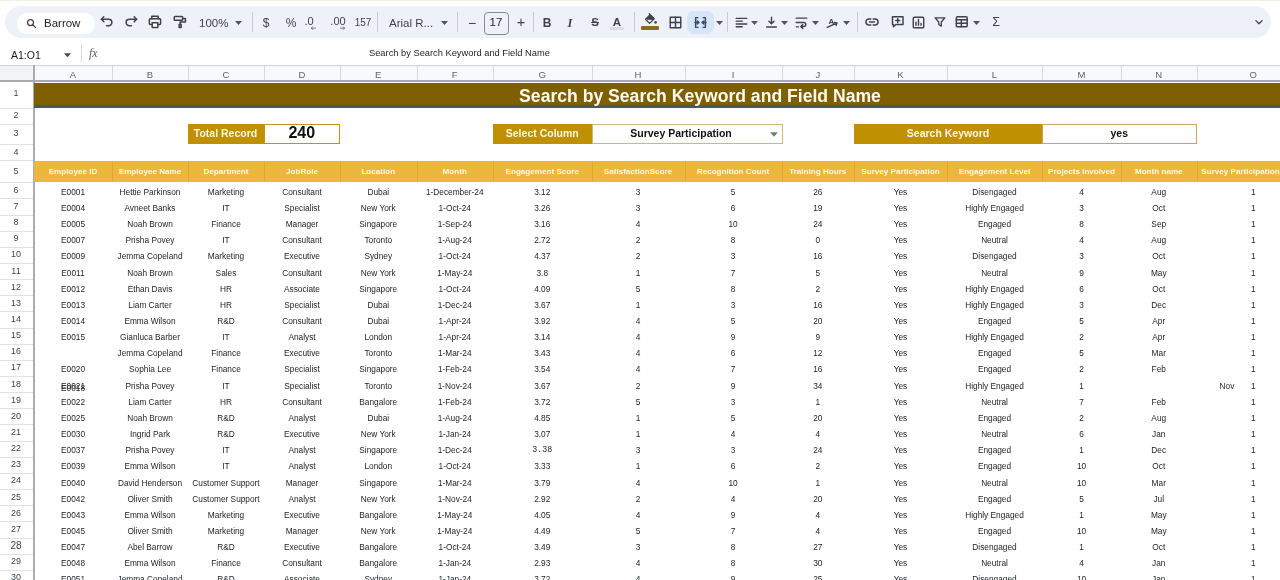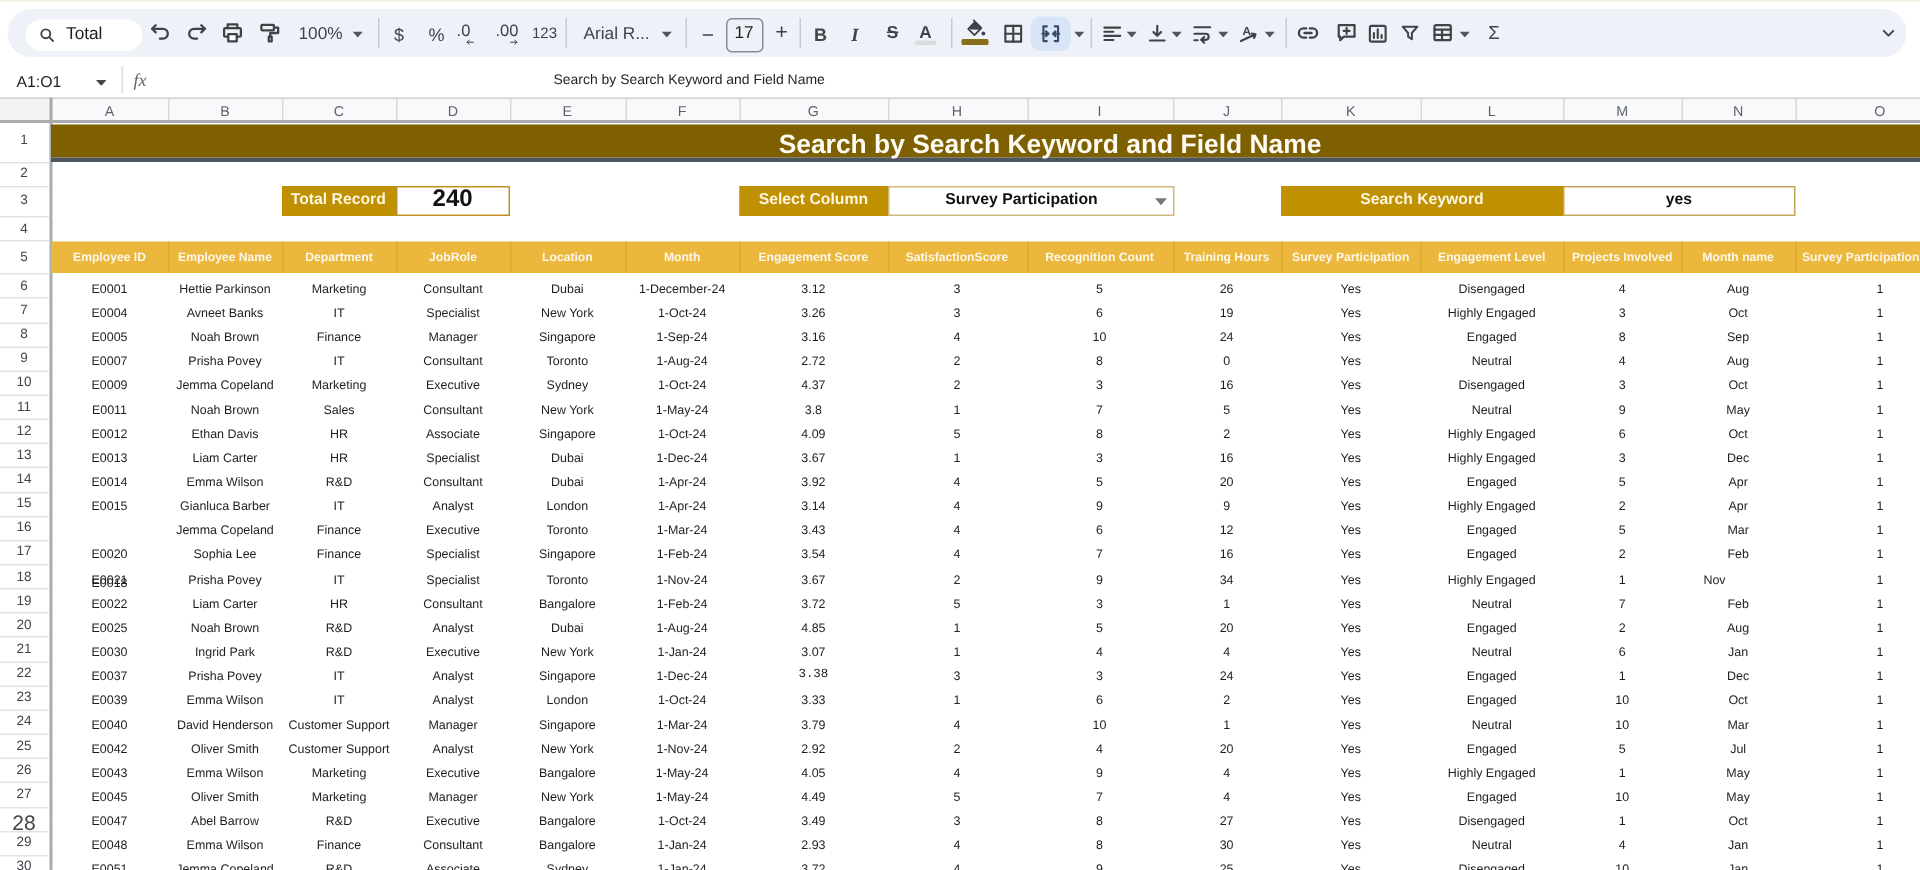--- a/index.html
+++ b/index.html
@@ -5,21 +5,21 @@
 .abs{position:absolute;}
 </style></head><body>
 <div id="page">
 <div class="abs" style="left:0;top:0;width:1280px;height:1px;background:#f3eee2"></div>
 <div class="abs" style="left:5px;top:6px;width:1266px;height:32px;background:#eef2f8;border-radius:16px;"></div>
 <div class="abs" style="left:17px;top:13px;width:78px;height:21px;background:#fff;border-radius:11px;"></div>
 <svg style="position:absolute;left:25.0px;top:17.0px" width="13" height="13" viewBox="0 0 20 20" fill="none" stroke="#3f4347" stroke-width="1.9" stroke-linecap="round" stroke-linejoin="round">
       <circle cx="8.5" cy="8.5" r="4.6"></circle>
       <path d="M12 12 L16 16"></path>
     </svg>
-<div style="position:absolute;left:44px;top:17px;font-size:11.5px;color:#1f1f1f;font-weight:400;white-space:nowrap;">Total</div>
+<div style="position:absolute;left:44px;top:17px;font-size:11.5px;color:#1f1f1f;font-weight:400;white-space:nowrap;">Barrow</div>
 <svg style="position:absolute;left:99.0px;top:14.0px" width="16" height="16" viewBox="0 0 20 20" fill="none" stroke="#3f4347" stroke-width="1.9" stroke-linecap="round" stroke-linejoin="round">
       <path d="M6 3.5 L3 6.5 L6 9.5"></path>
       <path d="M3 6.5 H12 a4.1 4.1 0 0 1 0 8.2 H9.5"></path>
     </svg>
 <svg style="position:absolute;left:123.0px;top:14.0px" width="16" height="16" viewBox="0 0 20 20" fill="none" stroke="#3f4347" stroke-width="1.9" stroke-linecap="round" stroke-linejoin="round">
       <path d="M14 3.5 L17 6.5 L14 9.5"></path>
       <path d="M17 6.5 H8 a4.1 4.1 0 0 0 0 8.2 H10.5"></path>
     </svg>
 <svg style="position:absolute;left:147.0px;top:14.0px" width="16" height="16" viewBox="0 0 20 20" fill="none" stroke="#3f4347" stroke-width="1.9" stroke-linecap="round" stroke-linejoin="round">
       <path d="M6 6 V2.8 H14 V6"></path>
@@ -39,21 +39,21 @@
 <div style="position:absolute;left:266px;top:15.5px;transform:translateX(-50%);font-size:12px;color:#3f4347;font-weight:400;white-space:nowrap;">$</div>
 <div style="position:absolute;left:291px;top:15.5px;transform:translateX(-50%);font-size:12px;color:#3f4347;font-weight:400;white-space:nowrap;">%</div>
 <div style="position:absolute;left:309px;top:14.5px;transform:translateX(-50%);font-size:11px;color:#3f4347;font-weight:500;white-space:nowrap;">.0</div>
 <svg style="position:absolute;left:308.5px;top:24.5px" width="9" height="7" viewBox="0 0 20 20" fill="none" stroke="#3f4347" stroke-width="1.9" stroke-linecap="round" stroke-linejoin="round">
       <path d="M16 9 H4 M8 5 L4 9 L8 13"></path>
     </svg>
 <div style="position:absolute;left:338px;top:14.5px;transform:translateX(-50%);font-size:11px;color:#3f4347;font-weight:500;white-space:nowrap;">.00</div>
 <svg style="position:absolute;left:337.5px;top:24.5px" width="9" height="7" viewBox="0 0 20 20" fill="none" stroke="#3f4347" stroke-width="1.9" stroke-linecap="round" stroke-linejoin="round">
       <path d="M4 9 H16 M12 5 L16 9 L12 13"></path>
     </svg>
-<div style="position:absolute;left:363px;top:16.5px;transform:translateX(-50%);font-size:10px;color:#3f4347;font-weight:500;white-space:nowrap;">123</div>
+<div style="position:absolute;left:363px;top:16.5px;transform:translateX(-50%);font-size:10px;color:#3f4347;font-weight:500;white-space:nowrap;">157</div>
 <div style="position:absolute;left:377px;top:12px;width:1px;height:20px;background:#c7cbd1"></div>
 <div style="position:absolute;left:389px;top:16.5px;font-size:11.5px;color:#3f4347;font-weight:400;white-space:nowrap;">Arial R...</div>
 <svg style="position:absolute;left:440.5px;top:20.5px" width="7" height="4" viewBox="0 0 7 4">
       <polygon points="0,0 7,0 3.5,4" fill="#50555b"></polygon>
     </svg>
 <div style="position:absolute;left:457px;top:12px;width:1px;height:20px;background:#c7cbd1"></div>
 <div style="position:absolute;left:472px;top:14.5px;transform:translateX(-50%);font-size:14px;color:#3f4347;font-weight:400;white-space:nowrap;">−</div>
 <div class="abs" style="left:484px;top:11.5px;width:23px;height:21px;border:1px solid #888c90;border-radius:4px;"></div>
 <div style="position:absolute;left:496px;top:16px;transform:translateX(-50%);font-size:11.5px;color:#1f1f1f;font-weight:400;white-space:nowrap;">17</div>
 <div style="position:absolute;left:521px;top:14px;transform:translateX(-50%);font-size:14.5px;color:#3f4347;font-weight:400;white-space:nowrap;">+</div>
@@ -196,21 +196,21 @@
 <div style="position:absolute;left:16px;top:378.575px;transform:translateX(-50%);font-size:9px;color:#40454a;font-weight:400;white-space:nowrap;">18</div>
 <div style="position:absolute;left:16px;top:394.72499999999997px;transform:translateX(-50%);font-size:9px;color:#40454a;font-weight:400;white-space:nowrap;">19</div>
 <div style="position:absolute;left:16px;top:410.87499999999994px;transform:translateX(-50%);font-size:9px;color:#40454a;font-weight:400;white-space:nowrap;">20</div>
 <div style="position:absolute;left:16px;top:427.0249999999999px;transform:translateX(-50%);font-size:9px;color:#40454a;font-weight:400;white-space:nowrap;">21</div>
 <div style="position:absolute;left:16px;top:443.17499999999995px;transform:translateX(-50%);font-size:9px;color:#40454a;font-weight:400;white-space:nowrap;">22</div>
 <div style="position:absolute;left:16px;top:459.32499999999993px;transform:translateX(-50%);font-size:9px;color:#40454a;font-weight:400;white-space:nowrap;">23</div>
 <div style="position:absolute;left:16px;top:475.47499999999997px;transform:translateX(-50%);font-size:9px;color:#40454a;font-weight:400;white-space:nowrap;">24</div>
 <div style="position:absolute;left:16px;top:491.62499999999994px;transform:translateX(-50%);font-size:9px;color:#40454a;font-weight:400;white-space:nowrap;">25</div>
 <div style="position:absolute;left:16px;top:507.775px;transform:translateX(-50%);font-size:9px;color:#40454a;font-weight:400;white-space:nowrap;">26</div>
 <div style="position:absolute;left:16px;top:523.925px;transform:translateX(-50%);font-size:9px;color:#40454a;font-weight:400;white-space:nowrap;">27</div>
-<div style="position:absolute;left:16px;top:540.075px;transform:translateX(-50%);font-size:14px;color:#40454a;font-weight:400;white-space:nowrap;">28</div>
+<div style="position:absolute;left:16px;top:540.075px;transform:translateX(-50%);font-size:10px;color:#40454a;font-weight:400;white-space:nowrap;">28</div>
 <div style="position:absolute;left:16px;top:556.225px;transform:translateX(-50%);font-size:9px;color:#40454a;font-weight:400;white-space:nowrap;">29</div>
 <div style="position:absolute;left:16px;top:572.375px;transform:translateX(-50%);font-size:9px;color:#40454a;font-weight:400;white-space:nowrap;">30</div>
 <div class="abs" style="left:0;top:107.5px;width:33px;height:1px;background:#e1e3e3"></div>
 <div class="abs" style="left:0;top:123.5px;width:33px;height:1px;background:#e1e3e3"></div>
 <div class="abs" style="left:0;top:144.0px;width:33px;height:1px;background:#e1e3e3"></div>
 <div class="abs" style="left:0;top:160.1px;width:33px;height:1px;background:#e1e3e3"></div>
 <div class="abs" style="left:0;top:182.2px;width:33px;height:1px;background:#e1e3e3"></div>
 <div class="abs" style="left:34px;top:82.5px;width:1246px;height:22.0px;background:#7f6000"></div>
 <div class="abs" style="left:34px;top:104.5px;width:1246px;height:3.0px;background:#4e565e"></div>
 <div style="position:absolute;left:700px;top:85.5px;transform:translateX(-50%);font-size:17.6px;color:#fdfbf2;font-weight:700;white-space:nowrap;">Search by Search Keyword and Field Name</div>
@@ -445,21 +445,21 @@
 <div style="position:absolute;left:302.0px;top:380.6px;transform:translateX(-50%);font-size:8.3px;color:#1c1e21;font-weight:400;white-space:nowrap;">Specialist</div>
 <div style="position:absolute;left:378.25px;top:380.6px;transform:translateX(-50%);font-size:8.3px;color:#1c1e21;font-weight:400;white-space:nowrap;">Toronto</div>
 <div style="position:absolute;left:454.75px;top:380.6px;transform:translateX(-50%);font-size:8.3px;color:#1c1e21;font-weight:400;white-space:nowrap;">1-Nov-24</div>
 <div style="position:absolute;left:542.25px;top:380.6px;transform:translateX(-50%);font-size:8.3px;color:#1c1e21;font-weight:400;white-space:nowrap;">3.67</div>
 <div style="position:absolute;left:638.0px;top:380.6px;transform:translateX(-50%);font-size:8.3px;color:#1c1e21;font-weight:400;white-space:nowrap;">2</div>
 <div style="position:absolute;left:733.0px;top:380.6px;transform:translateX(-50%);font-size:8.3px;color:#1c1e21;font-weight:400;white-space:nowrap;">9</div>
 <div style="position:absolute;left:817.75px;top:380.6px;transform:translateX(-50%);font-size:8.3px;color:#1c1e21;font-weight:400;white-space:nowrap;">34</div>
 <div style="position:absolute;left:900.5px;top:380.6px;transform:translateX(-50%);font-size:8.3px;color:#1c1e21;font-weight:400;white-space:nowrap;">Yes</div>
 <div style="position:absolute;left:994.5px;top:380.6px;transform:translateX(-50%);font-size:8.3px;color:#1c1e21;font-weight:400;white-space:nowrap;">Highly Engaged</div>
 <div style="position:absolute;left:1081.5px;top:380.6px;transform:translateX(-50%);font-size:8.3px;color:#1c1e21;font-weight:400;white-space:nowrap;">1</div>
-<div style="position:absolute;left:1143px;top:380.6px;transform:translateX(-50%);font-size:8.3px;color:#1c1e21;font-weight:400;white-space:nowrap;">Nov</div>
+<div style="position:absolute;left:1227px;top:380.6px;transform:translateX(-50%);font-size:8.3px;color:#1c1e21;font-weight:400;white-space:nowrap;">Nov</div>
 <div style="position:absolute;left:1253.25px;top:380.6px;transform:translateX(-50%);font-size:8.3px;color:#1c1e21;font-weight:400;white-space:nowrap;">1</div>
 <div style="position:absolute;left:73.0px;top:396.75px;transform:translateX(-50%);font-size:8.3px;color:#1c1e21;font-weight:400;white-space:nowrap;">E0022</div>
 <div style="position:absolute;left:150.0px;top:396.75px;transform:translateX(-50%);font-size:8.3px;color:#1c1e21;font-weight:400;white-space:nowrap;">Liam Carter</div>
 <div style="position:absolute;left:226.0px;top:396.75px;transform:translateX(-50%);font-size:8.3px;color:#1c1e21;font-weight:400;white-space:nowrap;">HR</div>
 <div style="position:absolute;left:302.0px;top:396.75px;transform:translateX(-50%);font-size:8.3px;color:#1c1e21;font-weight:400;white-space:nowrap;">Consultant</div>
 <div style="position:absolute;left:378.25px;top:396.75px;transform:translateX(-50%);font-size:8.3px;color:#1c1e21;font-weight:400;white-space:nowrap;">Bangalore</div>
 <div style="position:absolute;left:454.75px;top:396.75px;transform:translateX(-50%);font-size:8.3px;color:#1c1e21;font-weight:400;white-space:nowrap;">1-Feb-24</div>
 <div style="position:absolute;left:542.25px;top:396.75px;transform:translateX(-50%);font-size:8.3px;color:#1c1e21;font-weight:400;white-space:nowrap;">3.72</div>
 <div style="position:absolute;left:638.0px;top:396.75px;transform:translateX(-50%);font-size:8.3px;color:#1c1e21;font-weight:400;white-space:nowrap;">5</div>
 <div style="position:absolute;left:733.0px;top:396.75px;transform:translateX(-50%);font-size:8.3px;color:#1c1e21;font-weight:400;white-space:nowrap;">3</div>

